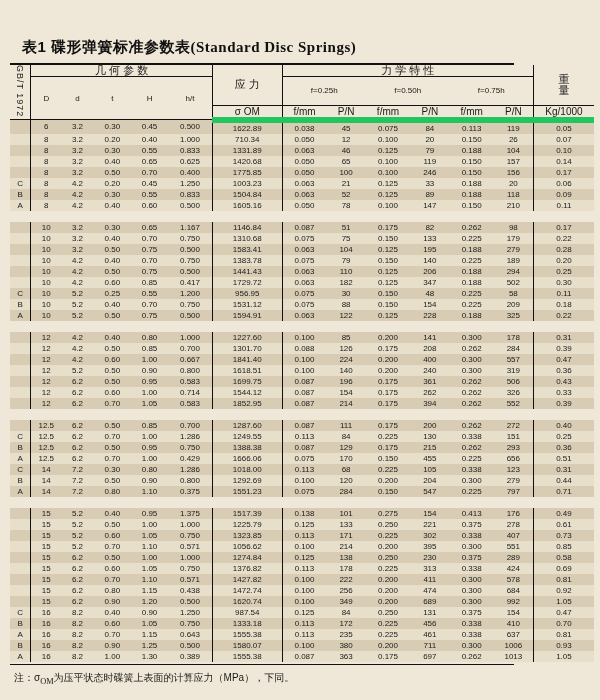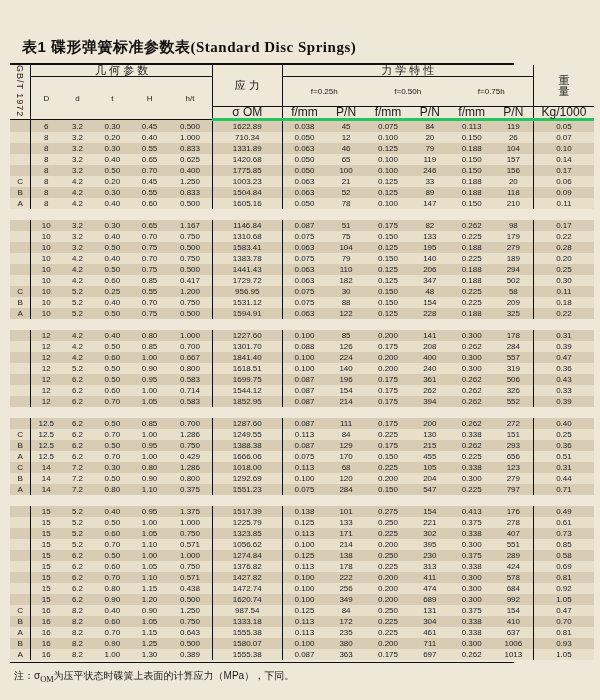--- a/index.html
+++ b/index.html
@@ -44,21 +44,21 @@
     writing-mode:vertical-rl;
     text-orientation:mixed;
     font-size:9px;
     letter-spacing:1px;
     height:52px;
     line-height:12px;
     display:inline-block;
   }
   .hdr-row1 td{border-bottom:1px solid #111;padding:2px 0;}
   .hdr-row2 td{font-size:8px;font-weight:normal;border-bottom:1px solid #111;padding:1px 0;}
-  .hdr-row3 td{font-size:12px;font-weight:normal;border-bottom:3px solid #22c55e;padding:1px 0;}
+  .hdr-row3 td{font-size:10px;font-weight:normal;border-bottom:6px solid #22c55e;padding:1px 0;}
   .band td{background:#d8cdb4;}
   .band2 td{background:#e8dfcb;}
   .grp-gap td{height:4px;background:#efe7d7;border:none;}
   .lbl{font-weight:bold;font-size:8px;}
   .sep{border-right:1px solid #111;}
   .footer{
     font-size:10px;
     padding:4px 4px 0 6px;
     line-height:12px;
   }
@@ -798,21 +798,21 @@
           <td class="lbl sep">B</td>
           <td>16</td>
           <td>8.2</td>
           <td>0.60</td>
           <td>1.05</td>
           <td class="sep">0.750</td>
           <td class="sep">1333.18</td>
           <td>0.113</td>
           <td>172</td>
           <td>0.225</td>
-          <td>304</td>
+          <td>456</td>
           <td>0.338</td>
           <td class="sep">410</td>
           <td>0.70</td>
         </tr>
         <tr class="band2">
           <td class="lbl sep">A</td>
           <td>16</td>
           <td>8.2</td>
           <td>0.70</td>
           <td>1.15</td>

